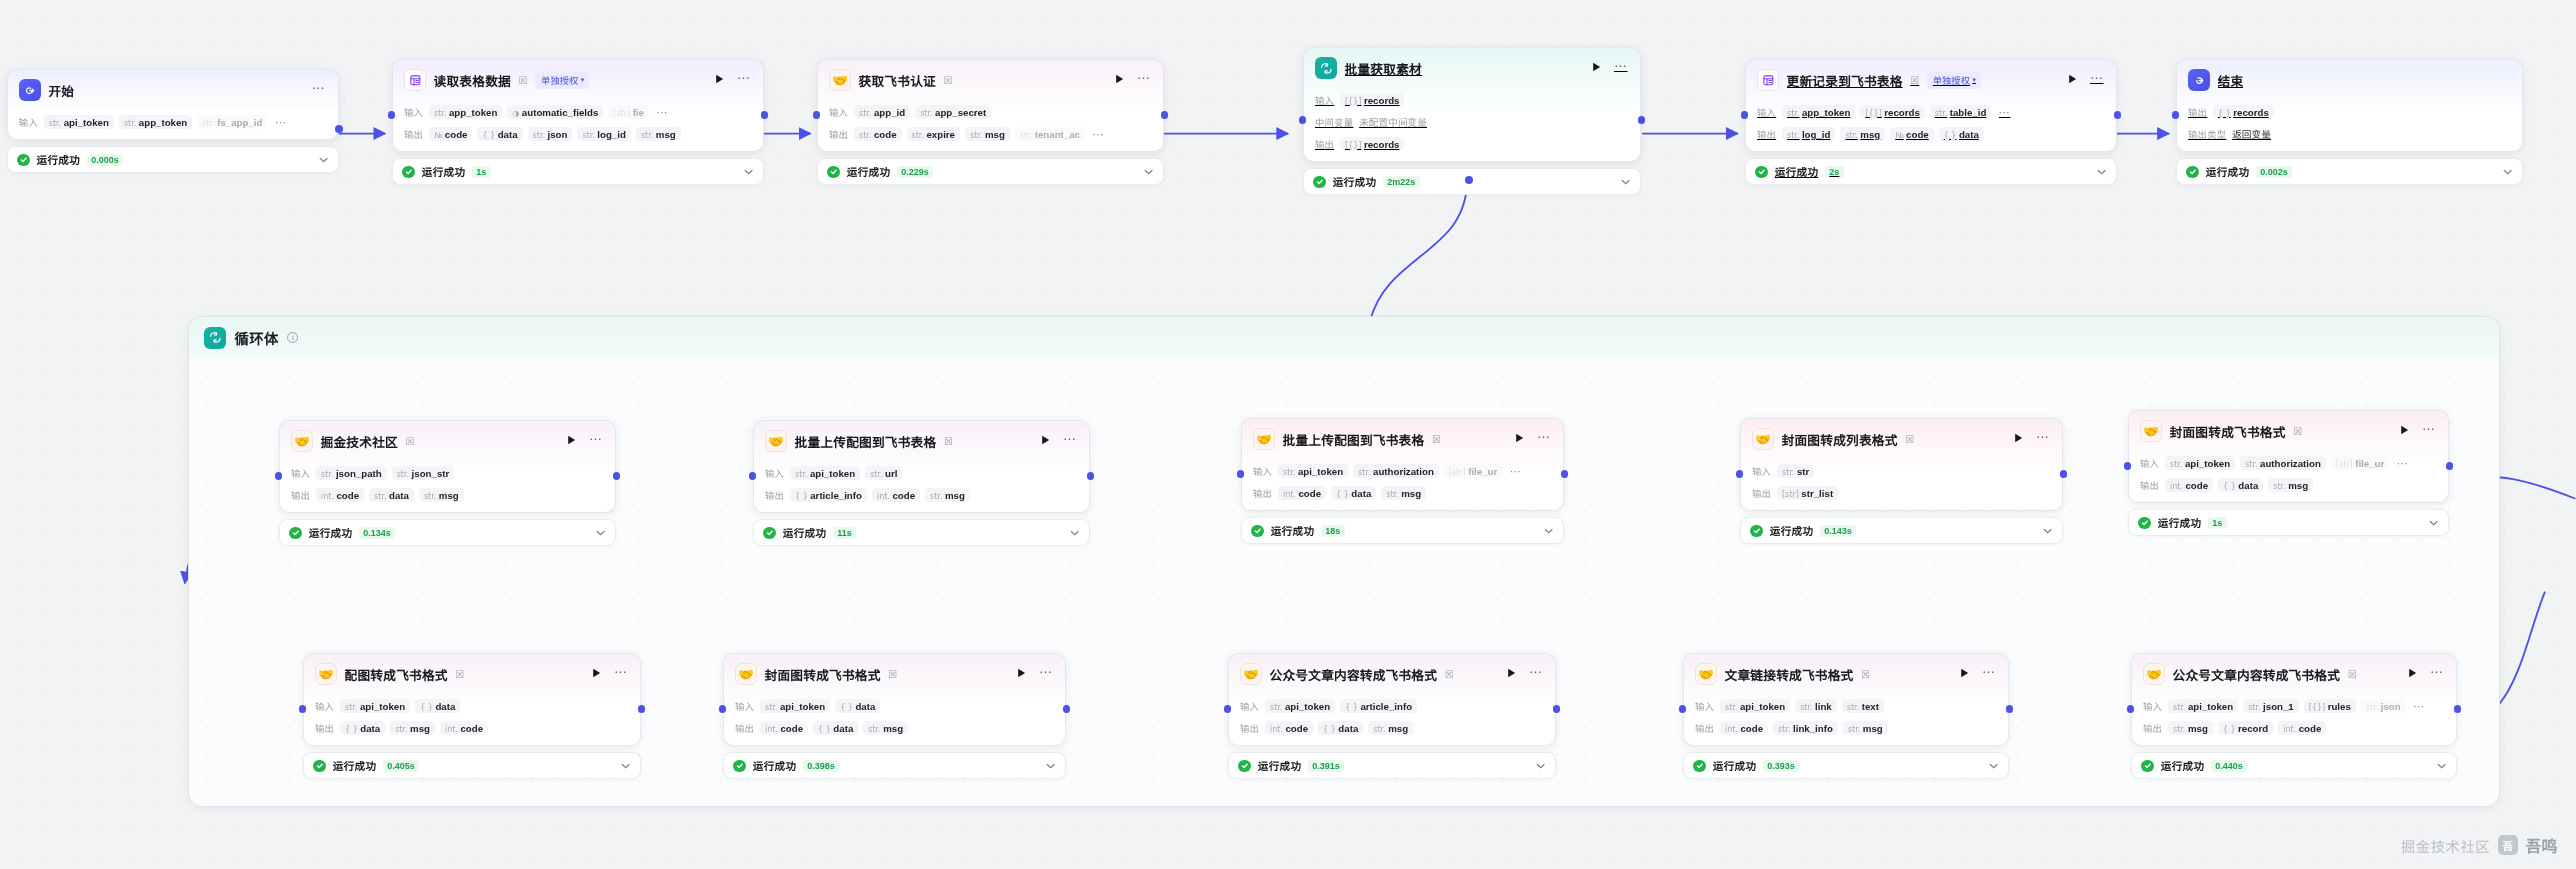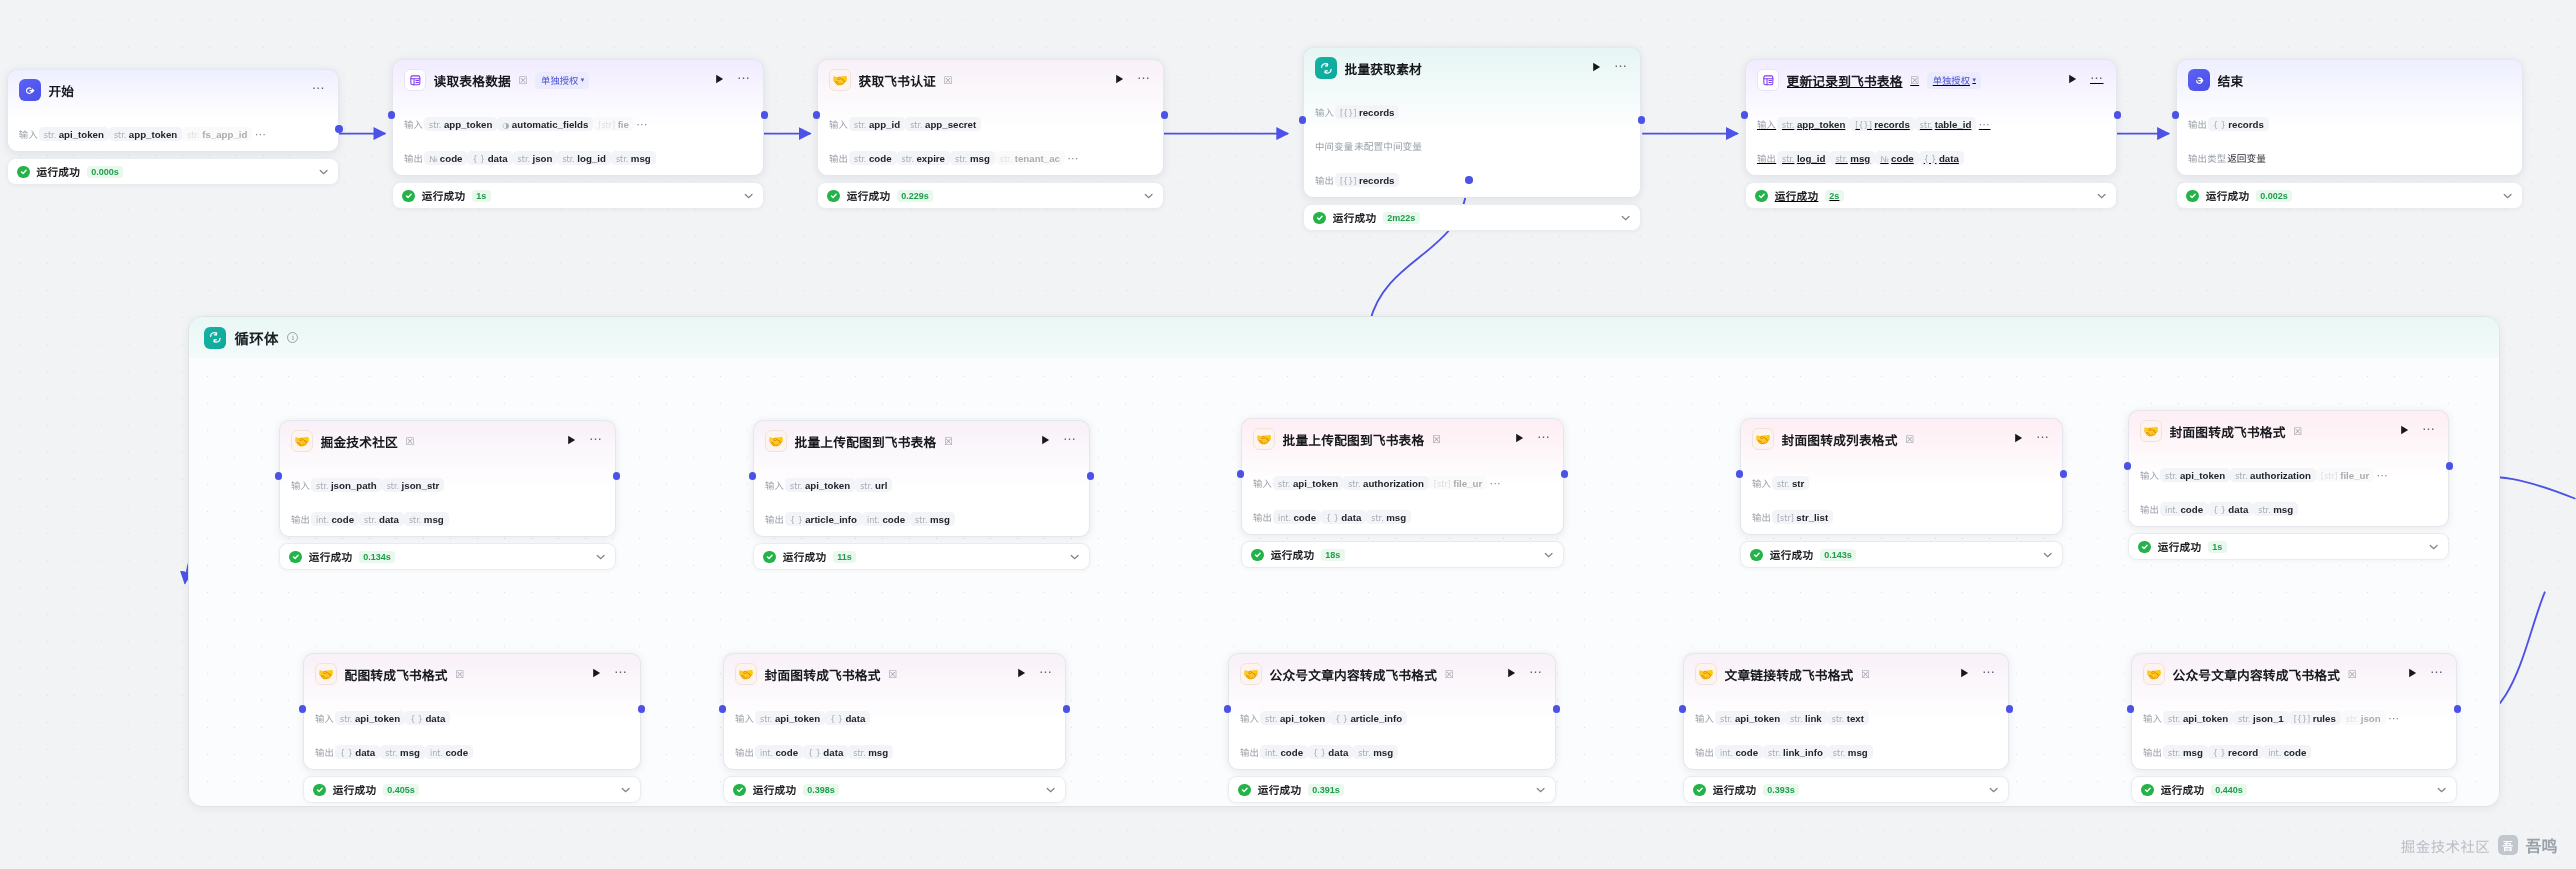--- a/index.html
+++ b/index.html
@@ -60,25 +60,25 @@
   }
   .node-card {
     border-radius: 10px;
     box-shadow: 0 1.7px 8.5px rgba(20,30,60,.08);
     border: 0.8px solid rgba(225,228,235,.9);
     overflow: hidden;
     background: #ffffff;
   }
   
   .theme-start   .node-card { background: linear-gradient(180deg,#eeefff 0%, #ffffff 58%); }
-  .theme-end     .node-card { background: linear-gradient(180deg,#eeefff 0%, #ffffff 58%); }
+  .theme-end     .node-card { background: linear-gradient(180deg,#eeefff 0%, #ffffff 58%); text-decoration: underline; }
   .theme-table   .node-card { background: linear-gradient(180deg,#f1ecff 0%, #ffffff 58%); }
   .theme-plugin  .node-card { background: linear-gradient(180deg,#f8f1f8 0%, #ffffff 58%); }
   .theme-pink    .node-card { background: linear-gradient(180deg,#fdeef4 0%, #ffffff 58%); }
-  .theme-loop    .node-card { background: linear-gradient(180deg,#e6f6f4 0%, #ffffff 58%); }
+  .theme-loop    .node-card { background: linear-gradient(180deg,#e6f6f4 0%, #ffffff 58%); text-decoration: underline; }
 
   .node-head {
     display: flex; align-items: center; gap: 7.6px;
     padding: 9.3px 10px 6.8px 11px;
   }
   .node-icon {
     width: 22px; height: 22px; border-radius: 6px;
     display: flex; align-items: center; justify-content: center;
     font-size: 12px; flex: 0 0 auto;
     color: #fff;
@@ -100,22 +100,22 @@
     padding: 1.7px 5px 1.7px 6px; border-radius: 4.2px;
     display:flex; align-items:center; gap:2.5px; white-space:nowrap;
     flex: 0 0 auto;
   }
   .head-spacer { flex: 1 1 auto; }
   .run-btn { color:#16181c; font-size: 9.3px; flex:0 0 auto; padding:1.7px 2.5px; }
   .dots-btn { color:#5b6169; font-size: 12.7px; letter-spacing:0.8px; line-height:6.8px; flex:0 0 auto; padding:0 2.5px 4.2px 2.5px;}
 
   .node-rows { padding: 0 11px 9.3px 11px; }
   .io-row {
-    display: flex; align-items: center; 
-    margin-top: 18px;
+    display: flex; align-items: center; gap: 5px;
+    margin-top: 6px;
     min-height: 16px;
     flex-wrap: nowrap;
     overflow: hidden;
   }
   .io-label {
     font-size: 9.3px; color: #9aa0a8; flex: 0 0 auto;
     margin-right: 0.8px; letter-spacing:0.3px;
   }
   .chip {
     display: inline-flex; align-items: baseline; gap: 2.5px;

